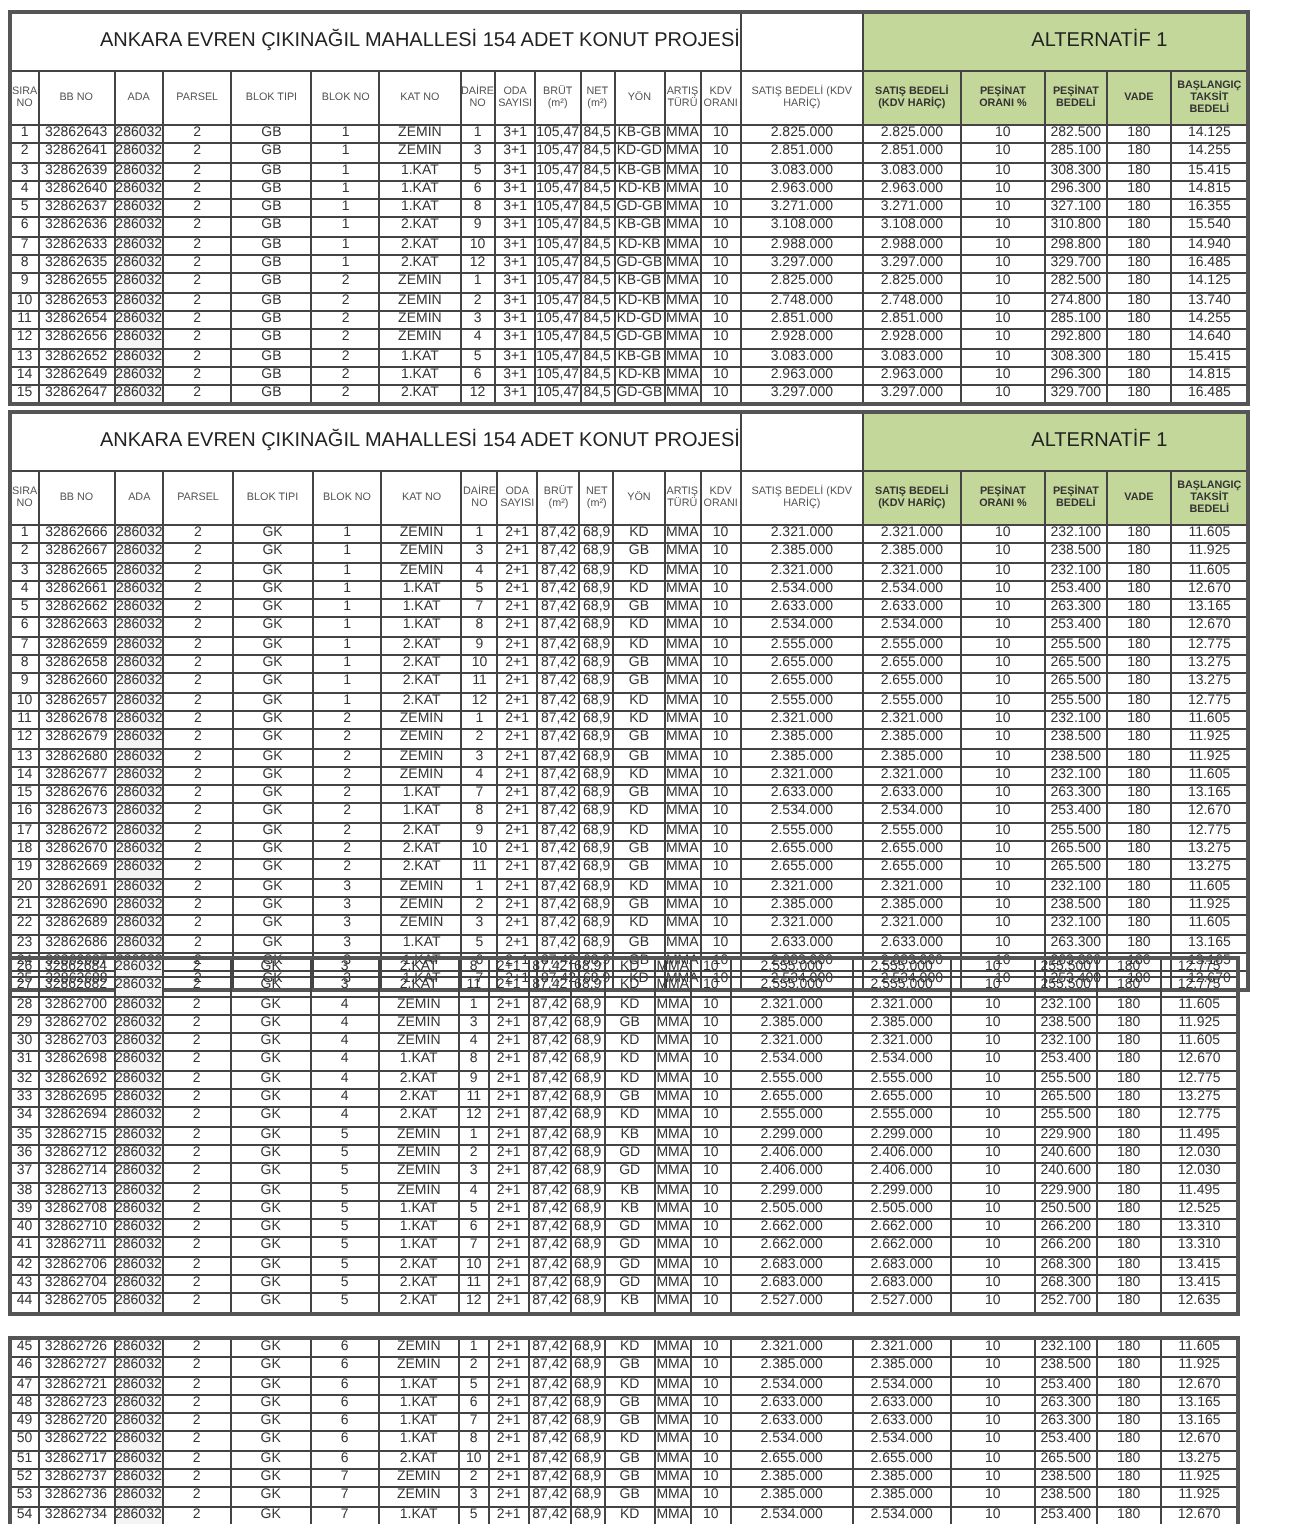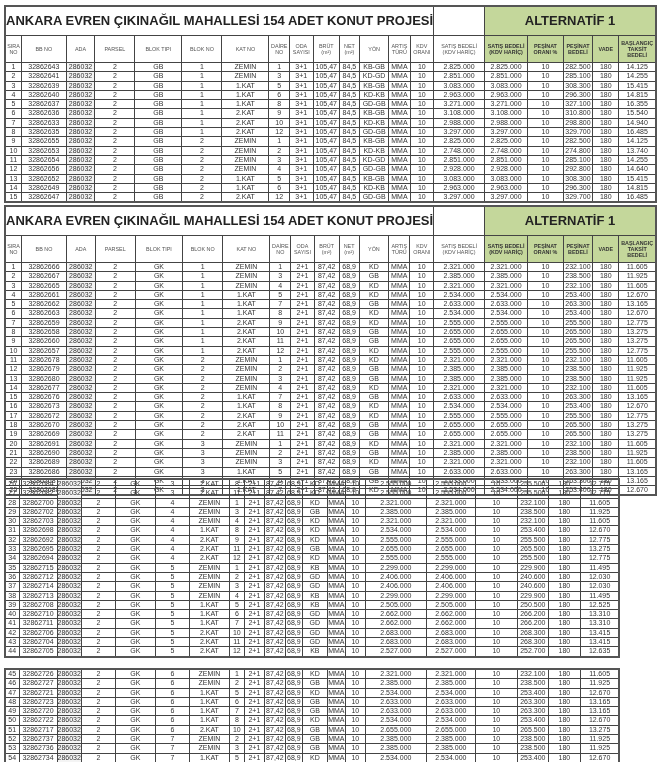--- a/index.html
+++ b/index.html
@@ -4,21 +4,21 @@
 <style>
   html, body { margin: 0; padding: 0; background: #ffffff; }
   body { width: 657px; height: 762px; overflow: hidden; position: relative;
          font-family: "Liberation Sans", sans-serif; color: #222; }
   .sheet { position: absolute; left: 4px; }
   table { border-collapse: collapse; table-layout: fixed; }
   td, th { border: 1px solid #444; padding: 0; text-align: center; overflow: hidden;
            white-space: nowrap; font-size: 7px; line-height: 8.3px; height: 8.3px; color: #333; }
   th { font-weight: normal; font-size: 5.4px; line-height: 6.3px; color: #555; white-space: normal; }
   th.alt { font-weight: bold; color: #333; background: #c4d79b; }
-  .title-row td { height: 28px; font-weight: bold; font-size: 13px; color: #222; background: #fff; }
+  .title-row td { height: 28px; font-weight: normal; font-size: 10px; color: #222; background: #fff; padding-left: 44px; }
   .title-row td.alt-title { background: #c4d79b; text-align: center; }
   .hdr th { height: 26px; }
   .outer { border: 2px solid #555; }
   tr.data td:nth-child(3) { background: #f4f4f4; }
   .c-sira{width:14px}.c-bb{width:38px}.c-ada{width:24px}.c-parsel{width:34px}
   .c-tip{width:40px}.c-blok{width:34px}.c-kat{width:40px}.c-daire{width:15px}
   .c-oda{width:20px}.c-brut{width:21px}.c-net{width:17px}.c-yon{width:25px}
   .c-artis{width:18px}.c-kdv{width:20px}.c-satis{width:61px}.c-satis2{width:49px}
   .c-pesoran{width:42px}.c-pesbed{width:31px}.c-vade{width:32px}.c-tak{width:39px}
 </style>

